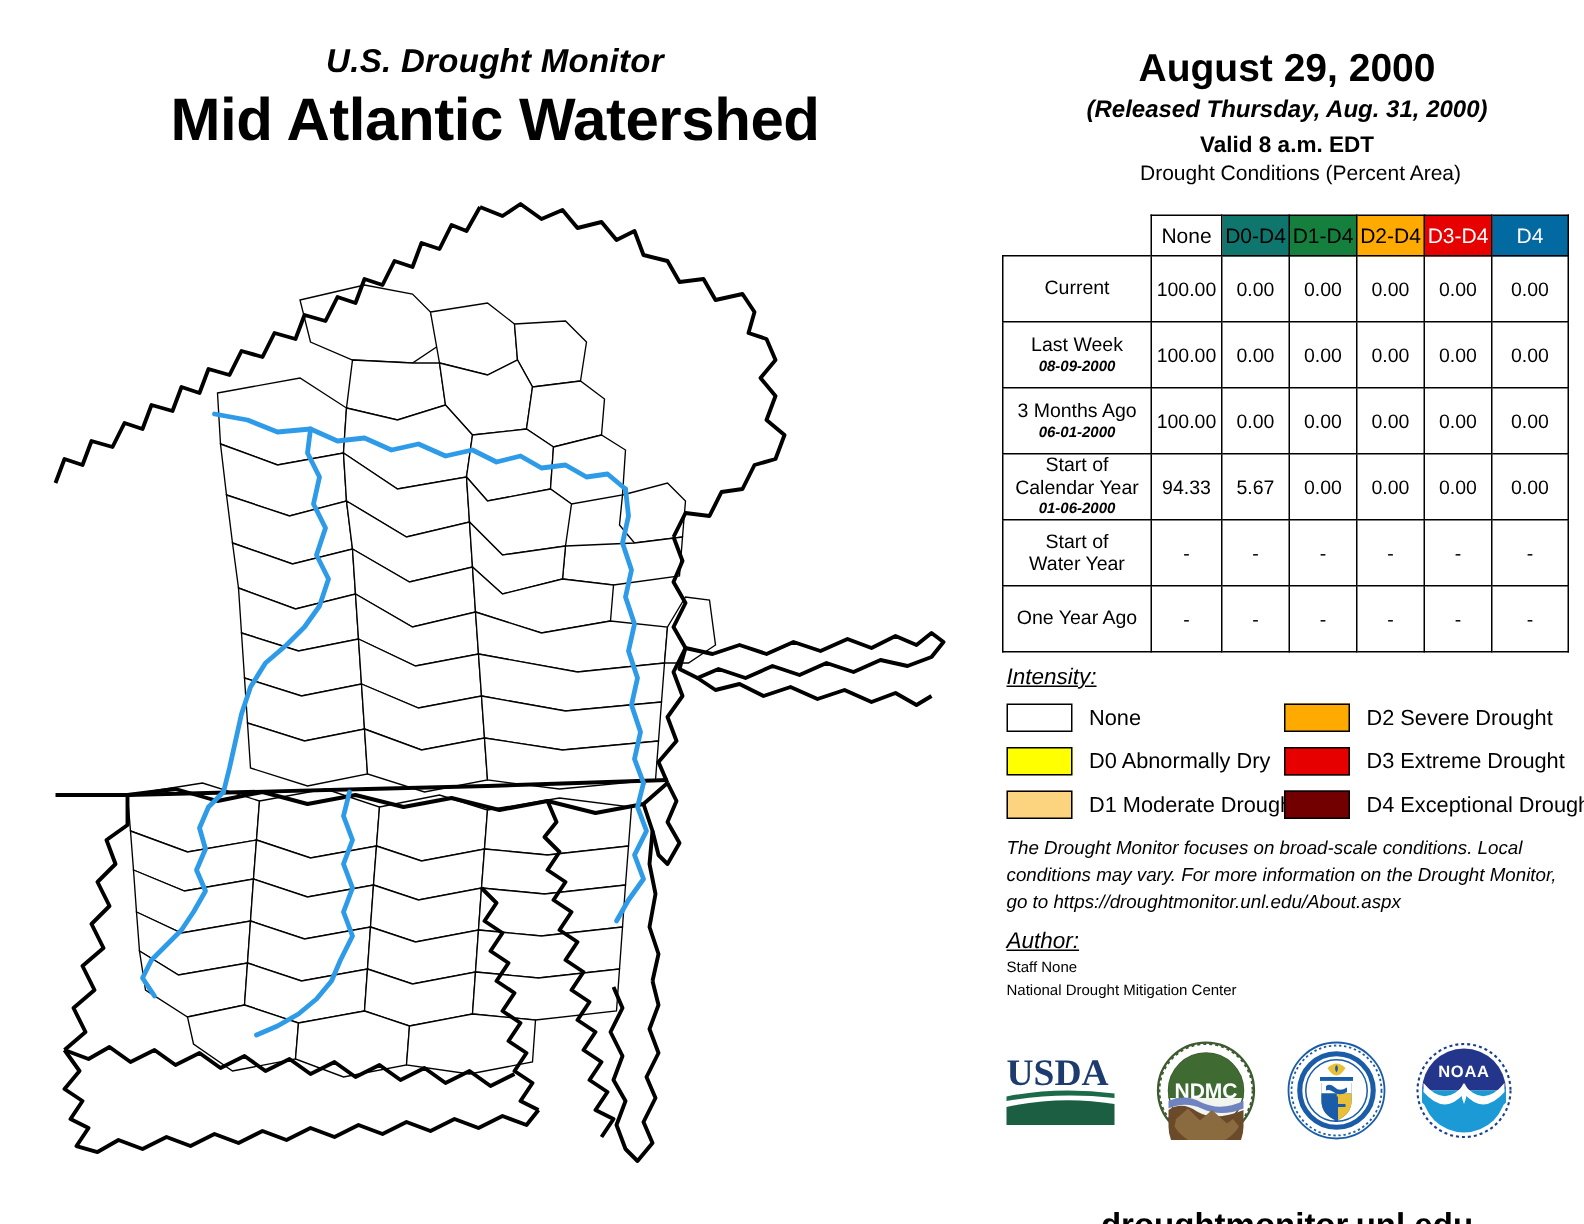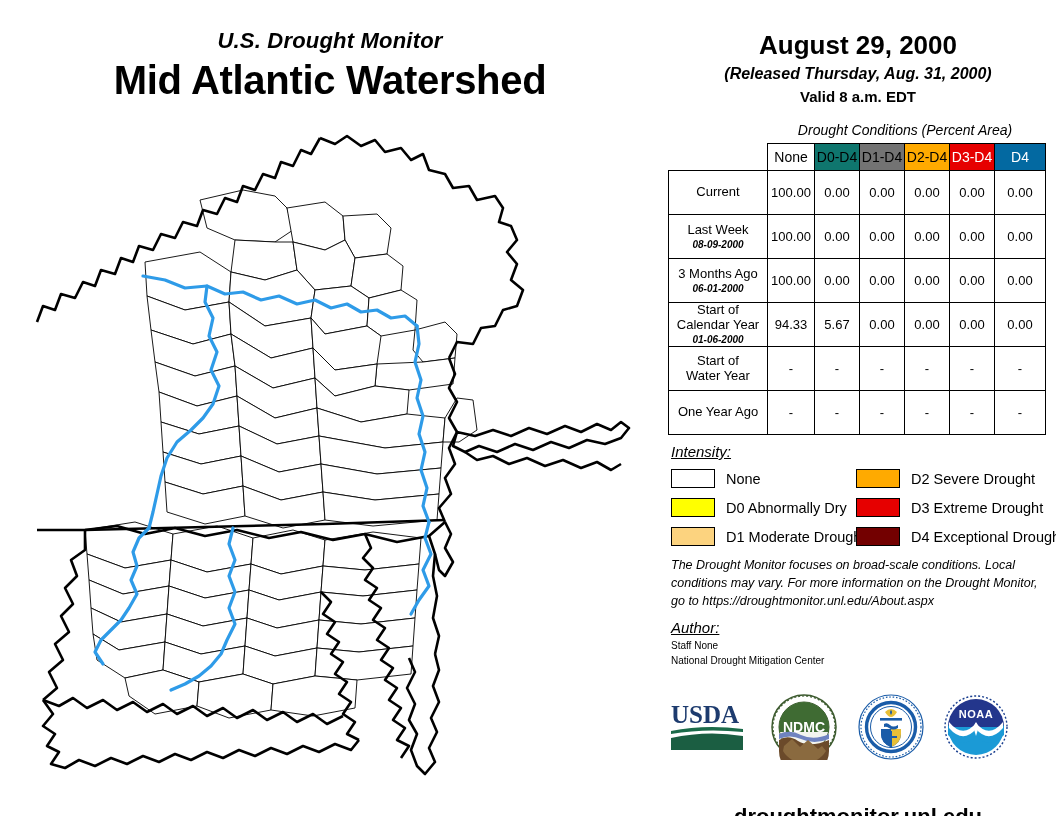--- a/index.html
+++ b/index.html
@@ -14,30 +14,30 @@
   #title-sub{font-size:22px;font-style:italic;font-weight:bold;letter-spacing:.2px;}
   #title-main{font-size:40px;font-weight:bold;margin-top:4px;letter-spacing:-.3px;}
 
   
   #date-block{position:absolute;left:660px;top:30px;width:396px;text-align:center;}
   #date-main{font-size:26px;font-weight:bold;}
   #date-released{font-size:16px;font-weight:bold;font-style:italic;margin-top:4px;}
   #date-valid{font-size:15px;font-weight:bold;margin-top:5px;}
 
   
-  #table-caption{position:absolute;left:760px;top:122px;width:290px;text-align:center;
-      font-size:14px;font-style:italic;}
+  #table-caption{position:absolute;left:760px;top:107px;width:290px;
+      font-size:14px;}
   #dm-table{position:absolute;left:668px;top:143px;border-collapse:collapse;}
   #dm-table td,#dm-table th{border:1.6px solid #000;font-size:13px;text-align:center;
       padding:0;font-weight:normal;}
   #dm-table thead th{height:26px;font-size:14px;}
   #dm-table thead th.corner{border:none;background:transparent;}
   th.h-none{width:46px;background:#ffffff;color:#000;}
   th.h-d0{width:44px;background:#0f766e;color:#000;}
-  th.h-d1{width:44px;background:#737373;color:#000;}
+  th.h-d1{width:44px;background:#15803d;color:#000;}
   th.h-d2{width:44px;background:#ffaa00;color:#000;}
   th.h-d3{width:44px;background:#e60000;color:#ffffff;}
   th.h-d4{width:50px;background:#0369a1;color:#ffffff;}
   td.rowlabel{width:98px;font-weight:bold;font-size:13px;line-height:1.15;padding:4px 2px;}
   td.rowlabel .sub{display:block;font-size:10px;font-style:italic;font-weight:bold;margin-top:1px;}
   #dm-table tbody tr{height:44px;}
   td.val{font-size:13.5px;}
 
   
   #intensity-head{position:absolute;left:671px;top:443px;font-size:15px;font-style:italic;

